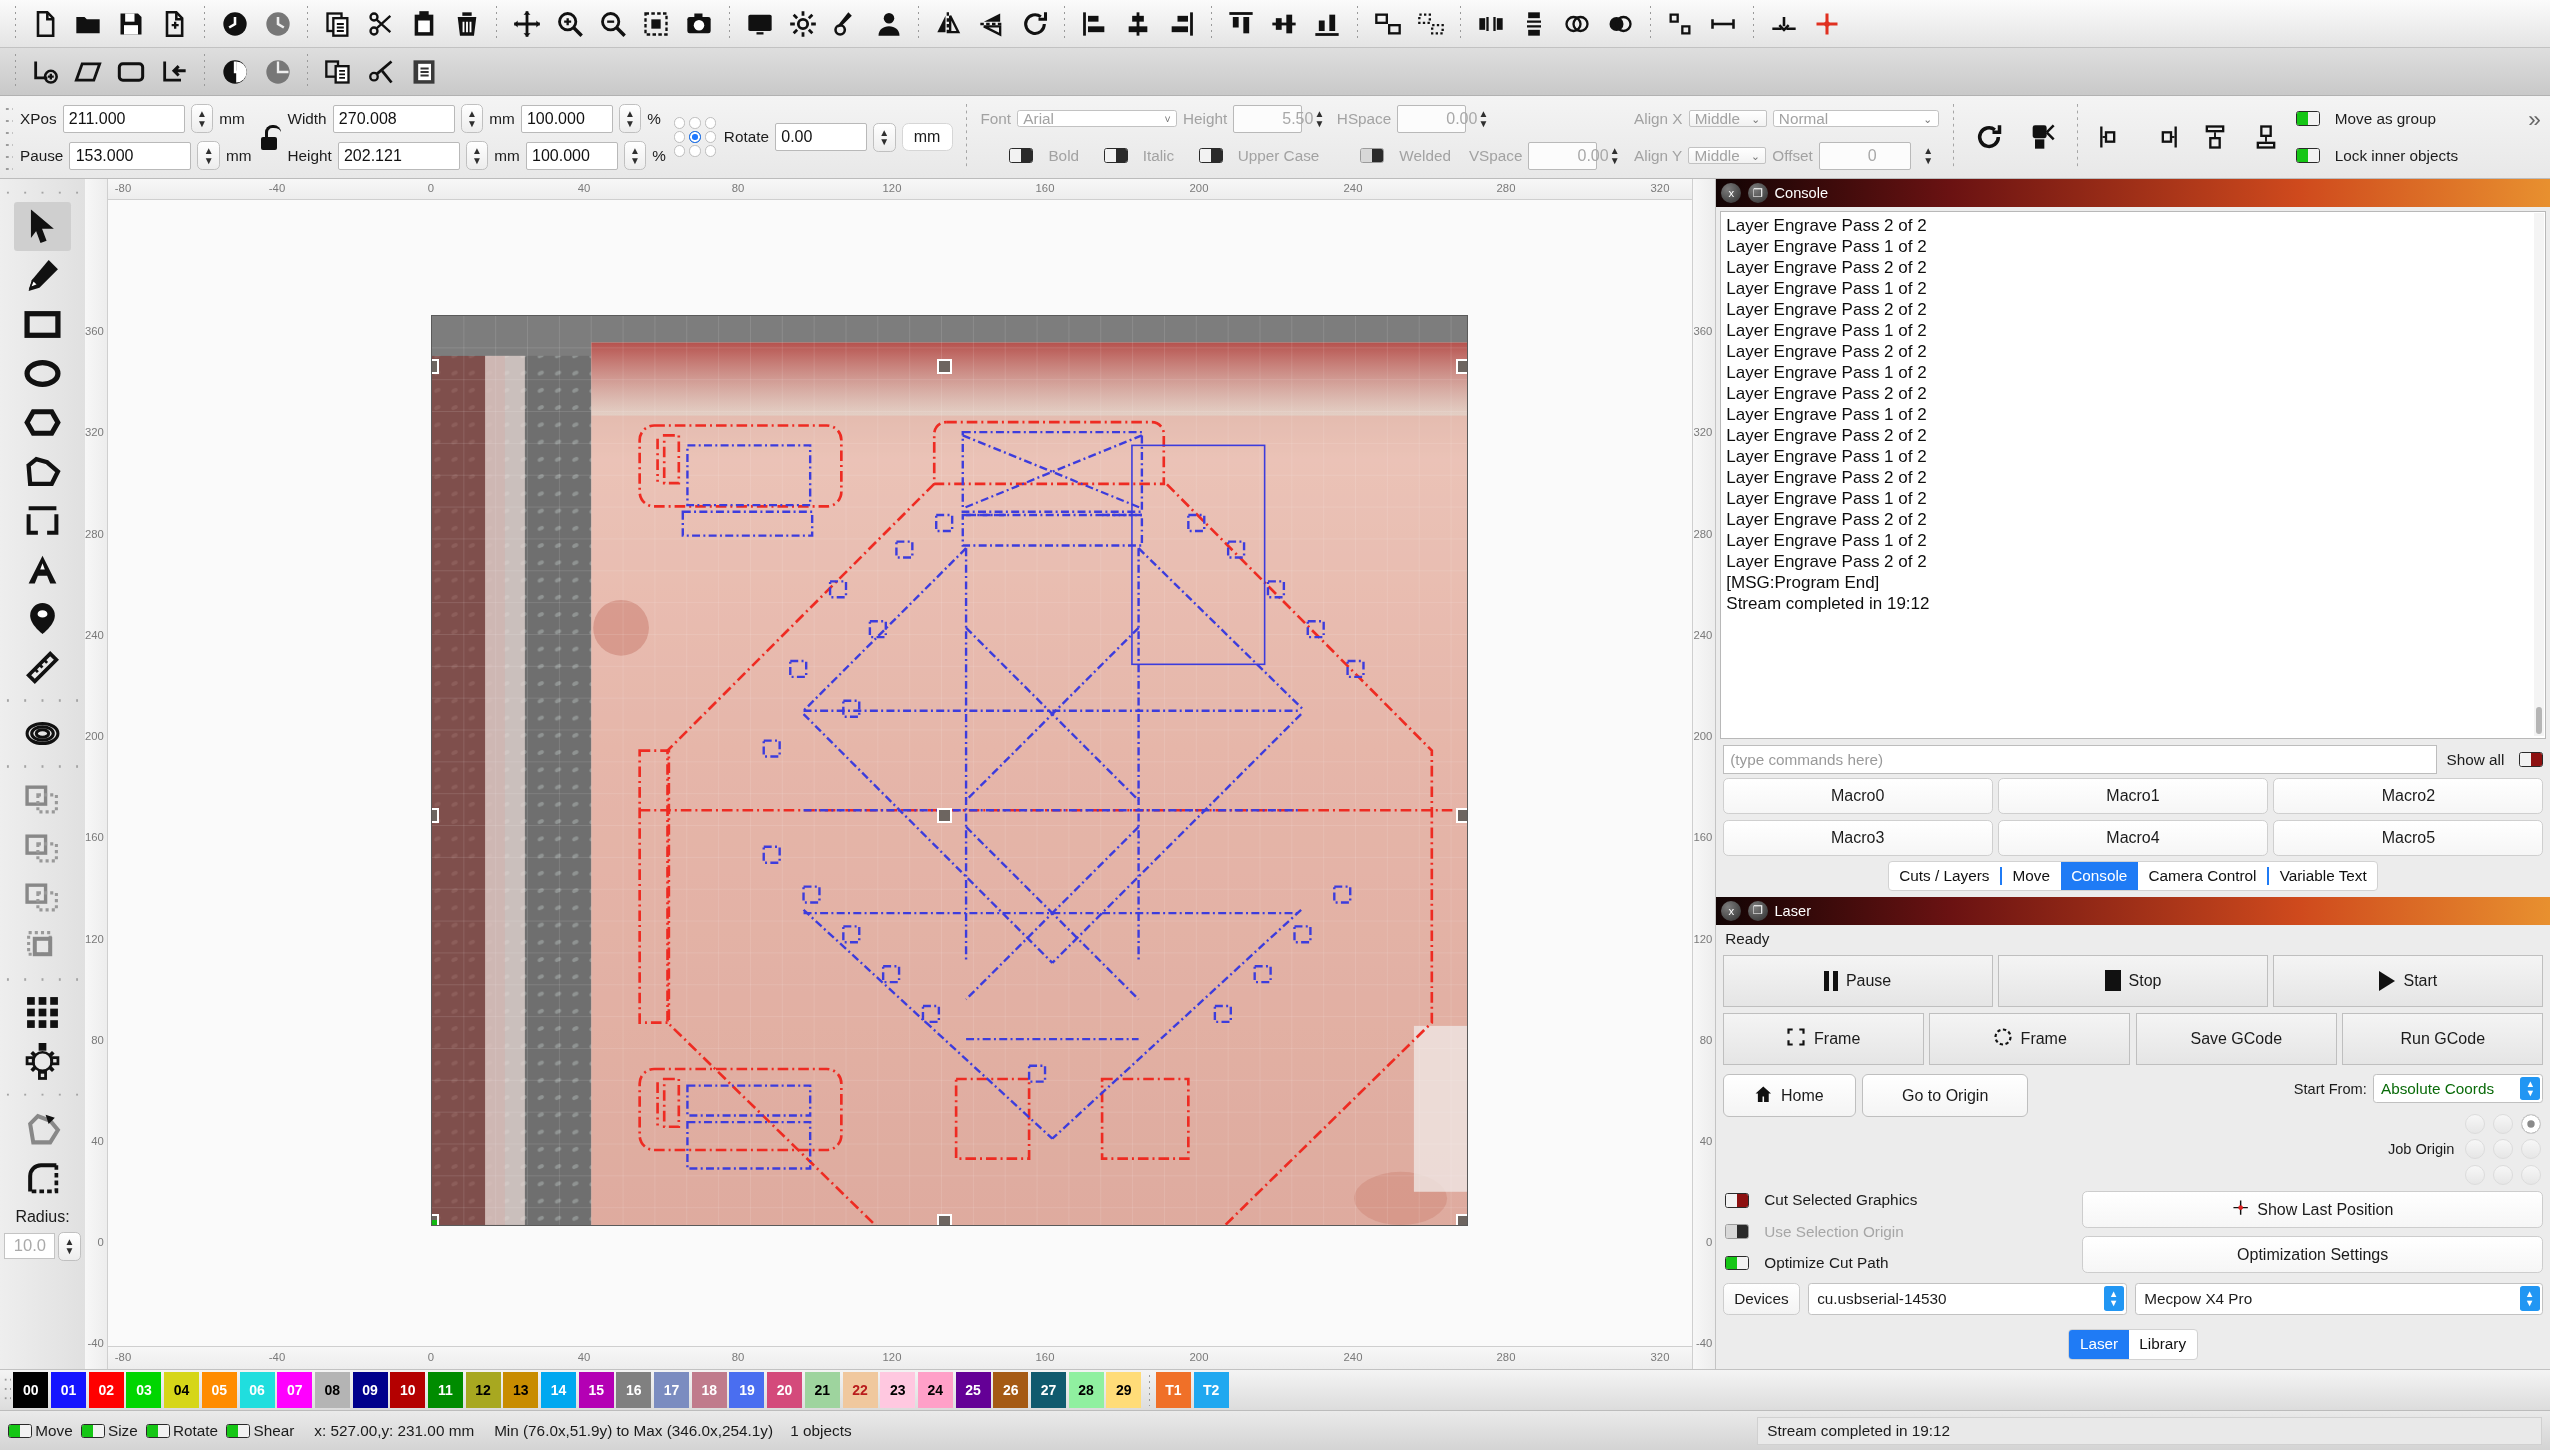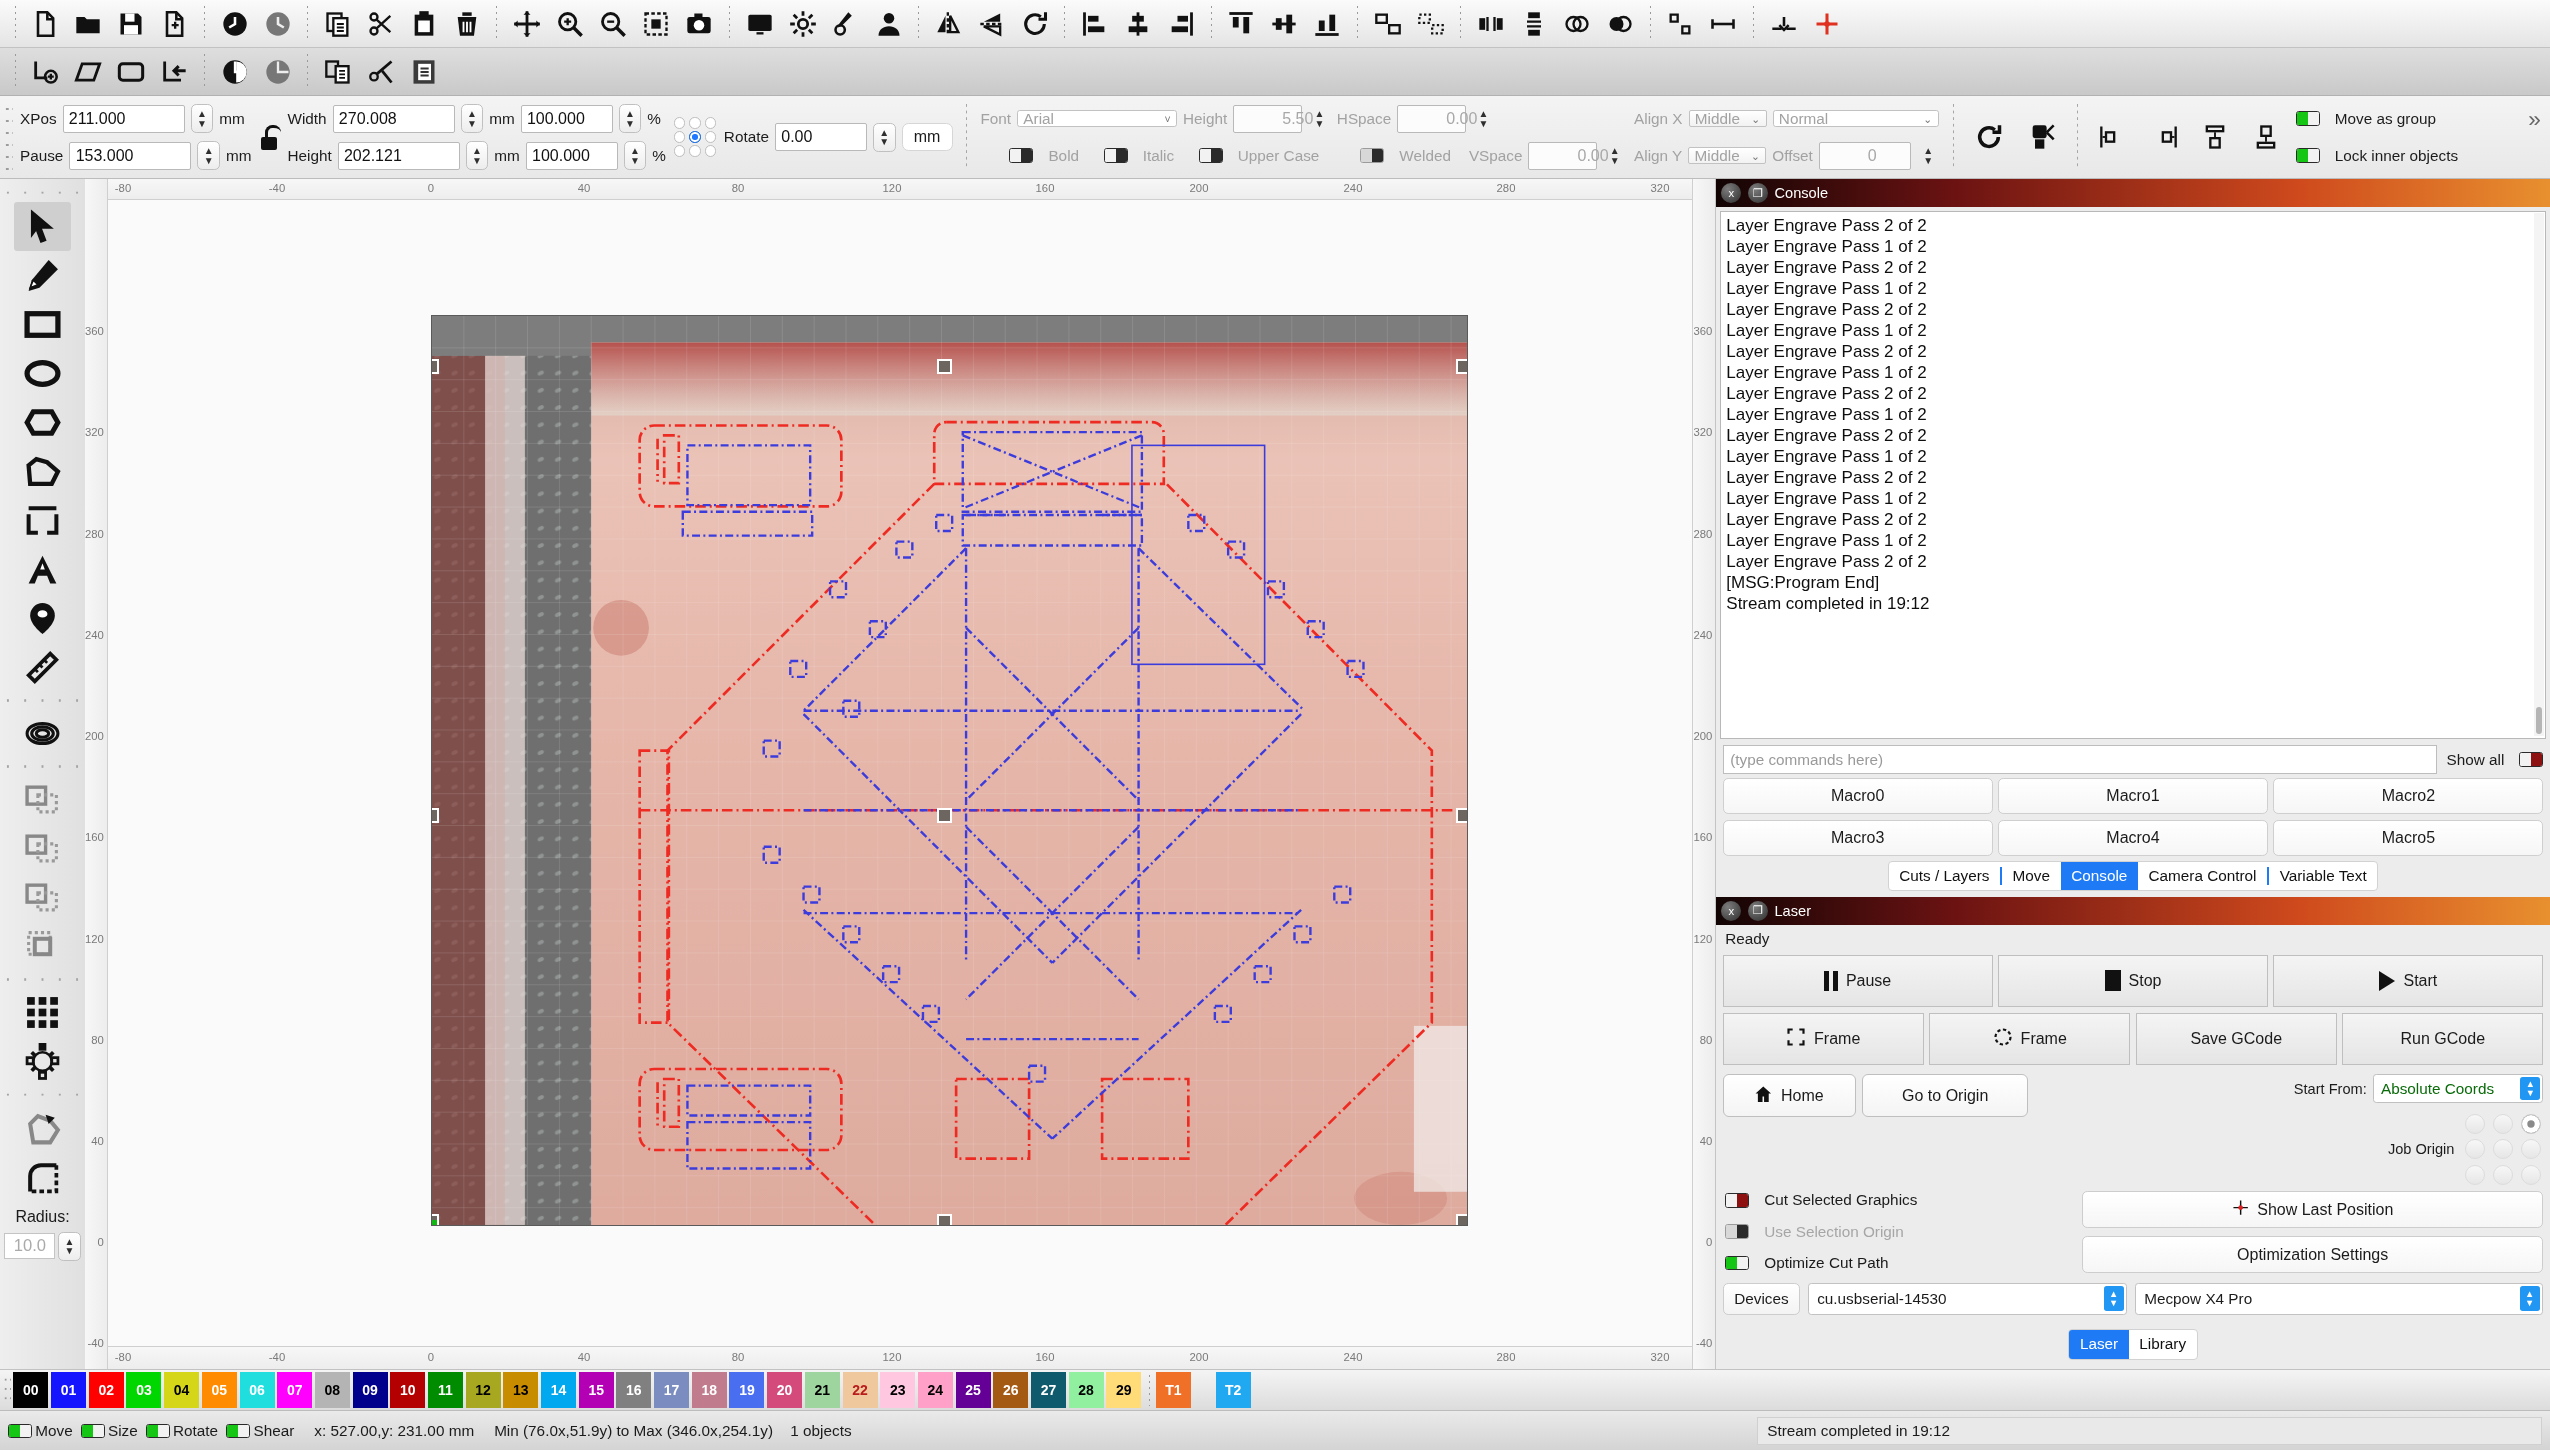--- a/index.html
+++ b/index.html
@@ -1384,21 +1384,21 @@
         <div class="swatch" style="background: rgb(255, 160, 200); color: rgb(0, 0, 0);">24</div>
         <div class="swatch" style="background: rgb(100, 0, 150); color: rgb(255, 255, 255);">25</div>
         <div class="swatch" style="background: rgb(165, 90, 20); color: rgb(255, 255, 255);">26</div>
         <div class="swatch" style="background: rgb(16, 90, 110); color: rgb(255, 255, 255);">27</div>
         <div class="swatch" style="background: rgb(144, 240, 160); color: rgb(0, 0, 0);">28</div>
         <div class="swatch" style="background: rgb(255, 220, 120); color: rgb(0, 0, 0);">29</div>
       </div>
     <div class="pal-sep"></div>
     <div id="palette-tools" style="display:flex">
         <div class="swatch" style="background: rgb(240, 112, 40); color: rgb(255, 255, 255);">T1</div>
-        <div class="swatch" style="background: rgb(32, 168, 240); color: rgb(255, 255, 255); margin-left: 22px;">T2</div>
+        <div class="swatch" style="background: rgb(32, 168, 240); color: rgb(255, 255, 255);">T2</div>
       </div>
   </div>
 
   <div class="statusbar">
     <div class="st-toggle">
       <span class="tog on">
           <i></i>
           <i></i>
         </span>
       <span>Move</span>

